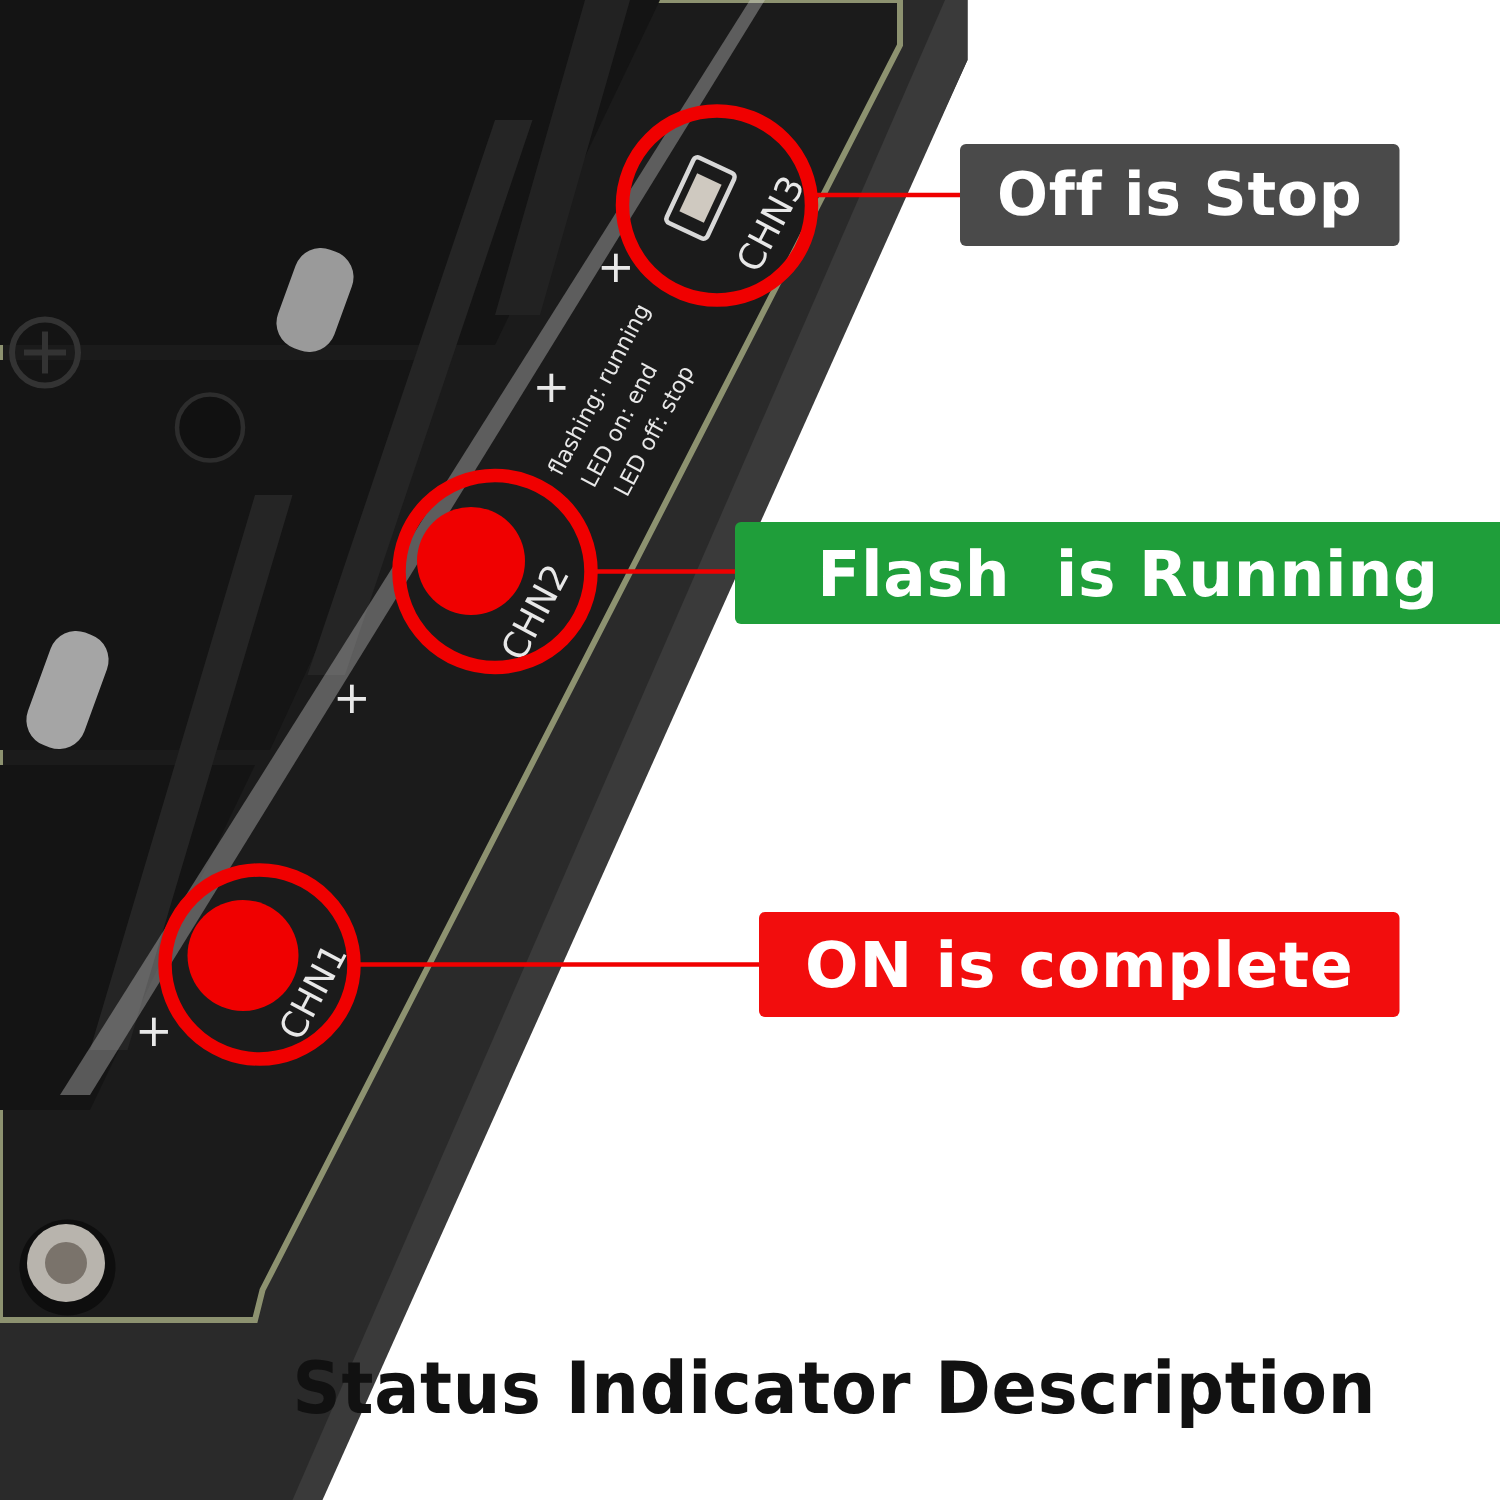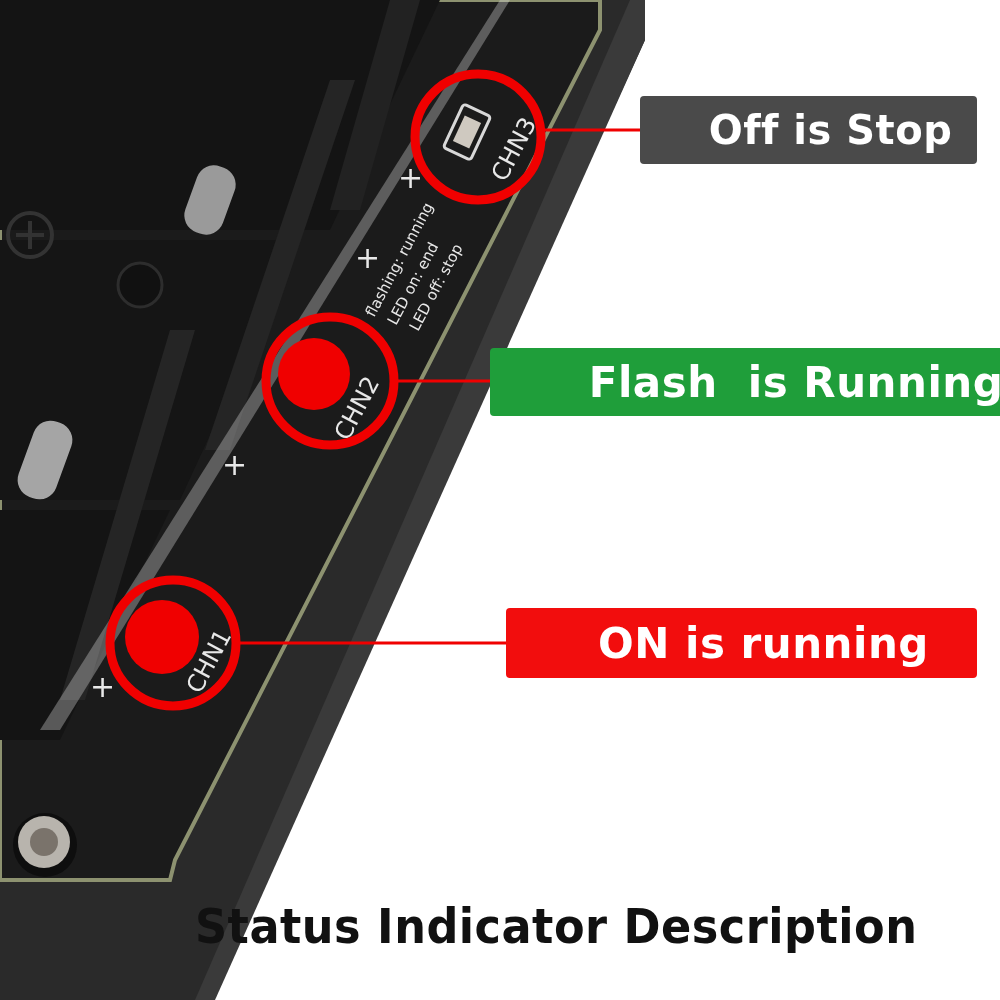--- a/index.html
+++ b/index.html
@@ -1,19 +1,19 @@
 <!DOCTYPE html>
 <html><head>
 <meta charset="utf-8">
 <style>
   html,body{margin:0;padding:0;}
   body{width:1000px;height:1000px;position:relative;overflow:hidden;background:#ffffff;font-family:"Liberation Sans",sans-serif;}
   .stage{position:absolute;left:0;top:0;width:1000px;height:1000px;}
   svg.board{position:absolute;left:0;top:0;}
-  .label{position:absolute;color:#fff;font-family:"DejaVu Sans",sans-serif;font-weight:bold;border-radius:4px;display:flex;align-items:center;justify-content:center;white-space:nowrap;letter-spacing:0.5px;padding-left:44px;}
+  .label{position:absolute;color:#fff;font-family:"DejaVu Sans",sans-serif;font-weight:bold;border-radius:4px;display:flex;align-items:center;justify-content:center;white-space:nowrap;letter-spacing:0.5px;}
   .label-off{left:640px;top:96px;width:293px;height:68px;background:#4a4a4a;font-size:40px;}
   .label-flash{left:490px;top:348px;width:524px;height:68px;background:#1f9e3a;font-size:42px;}
   .label-on{left:506px;top:608px;width:427px;height:70px;background:#f20d0d;font-size:42px;}
   .caption{position:absolute;left:195px;top:898px;width:745px;font-family:"DejaVu Sans",sans-serif;font-weight:bold;font-size:48px;color:#111;letter-spacing:0.5px;white-space:nowrap;transform:scaleX(0.93);transform-origin:left center;}
   .silk{font-family:"DejaVu Sans",sans-serif;fill:#e8e8e8;}
 </style>
 </head>
 <body>
 
 <div class="stage">
@@ -88,17 +88,17 @@
     </g>
   </svg>
 
   <div class="label label-off">
       <span>Off is Stop</span>
     </div>
   <div class="label label-flash">
       <span style="white-space:pre">Flash  is Running</span>
     </div>
   <div class="label label-on">
-      <span>ON is running</span>
+      <span>ON is complete</span>
     </div>
 
   <div class="caption">Status Indicator Description</div>
 </div>
 
 </body></html>

